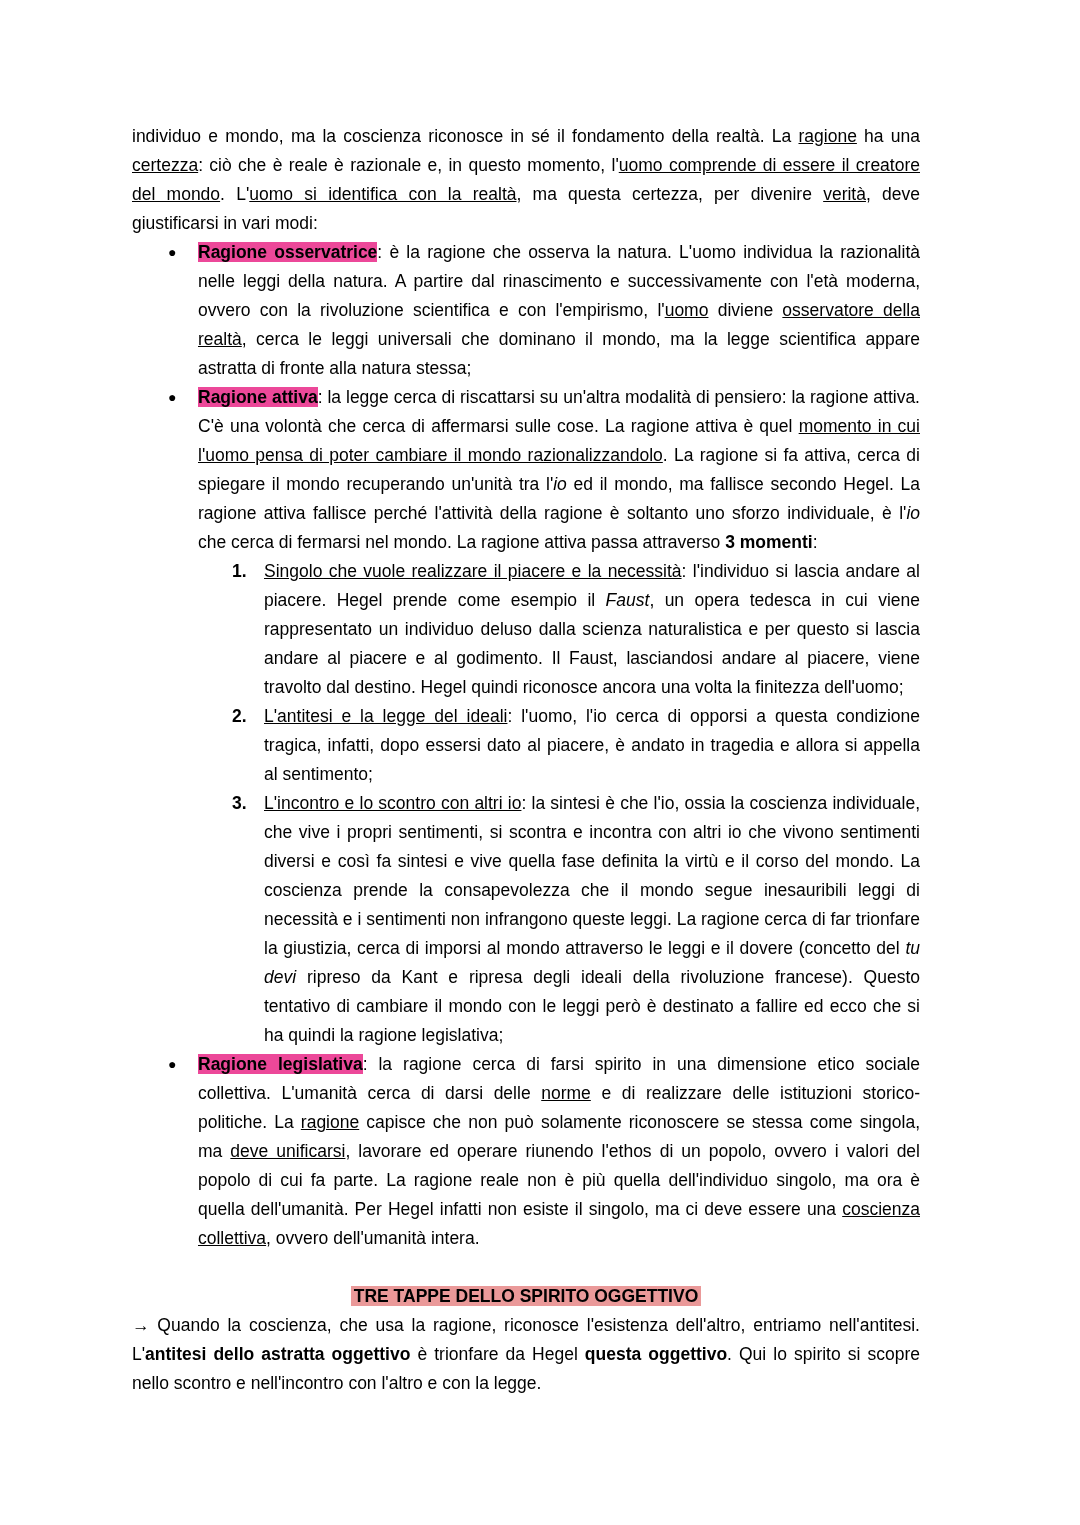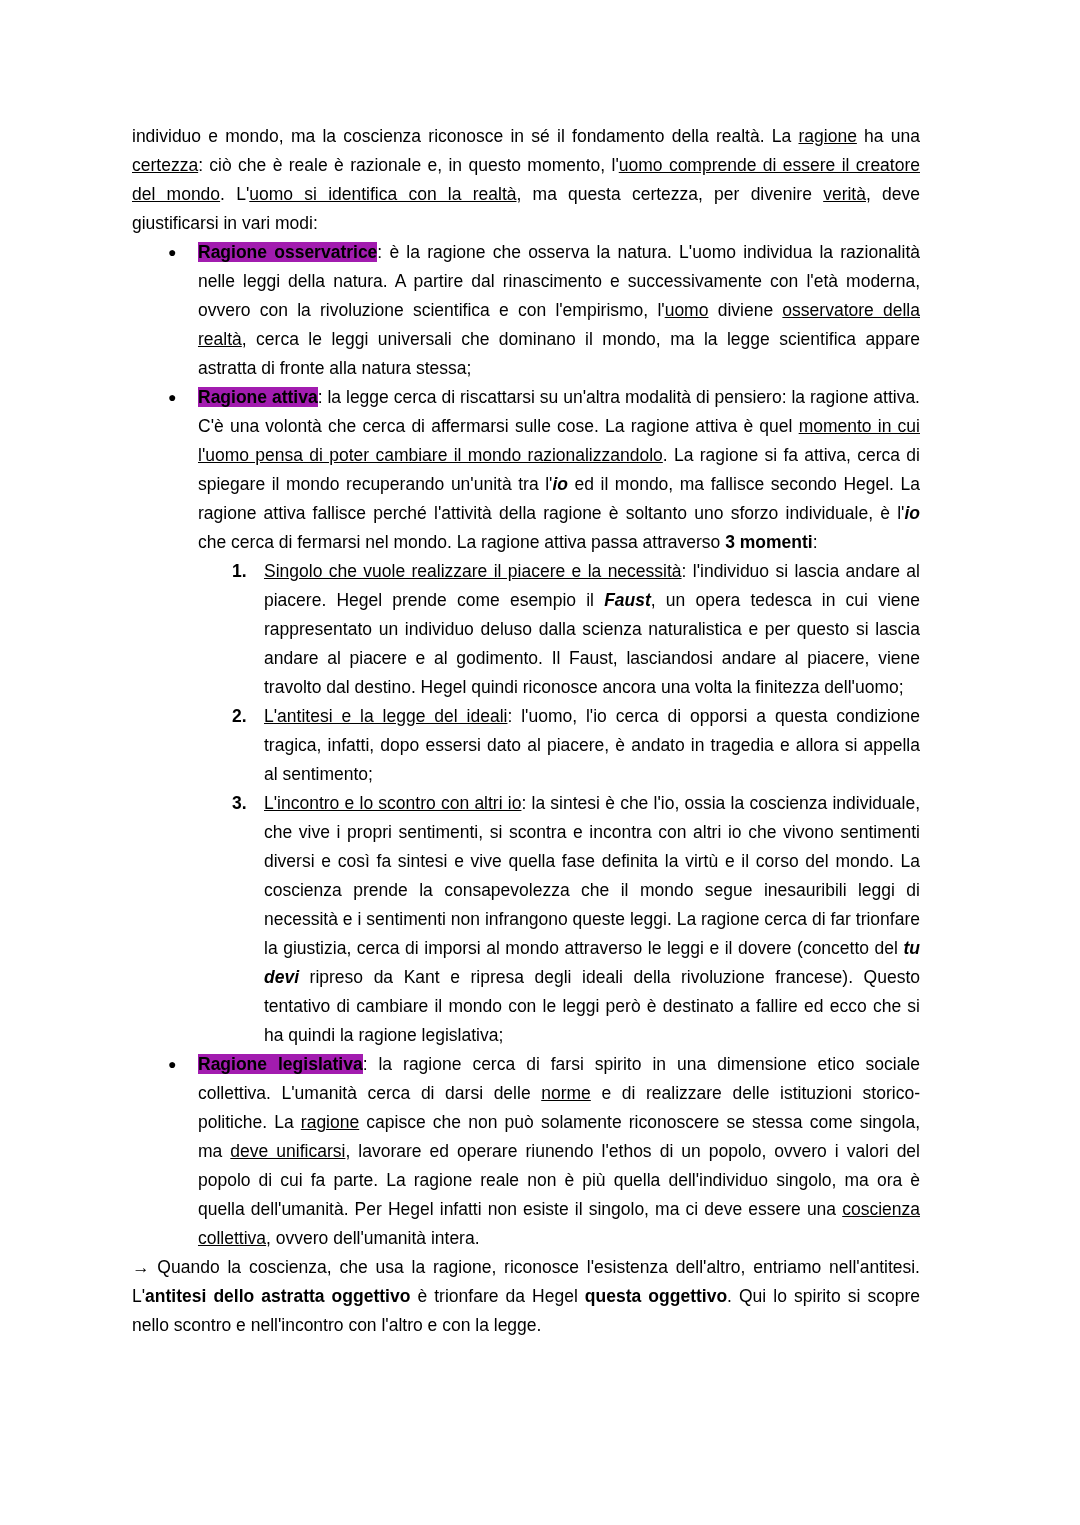--- a/index.html
+++ b/index.html
@@ -10,22 +10,22 @@
     padding: 122px 128px 60px 132px;
     background: #ffffff;
     font-family: "Liberation Sans", "DejaVu Sans", sans-serif;
     font-size: 17.5px;
     line-height: 29px;
     color: #000000;
   }
   .para { margin: 0; text-align: justify; }
   .b  { font-weight: 700; }
   .u  { text-decoration: underline; }
-  .i  { font-style: italic; font-weight: bold; }
-  .hl { background: #a21caf; }
+  .i  { font-style: italic; }
+  .hl { background: #ec4899; }
   ul.bullets { list-style: none; margin: 0; padding: 0; }
   ul.bullets > li { position: relative; padding-left: 66px; text-align: justify; }
   .bullet-marker {
     position: absolute; left: 36px; top: 0;
     font-size: 14px; line-height: 29px;
   }
   ol.moments { list-style: none; margin: 0; padding: 0; }
   ol.moments > li { position: relative; padding-left: 66px; text-align: justify; }
   .num { position: absolute; left: 34px; top: 0; font-weight: 700; }
   .heading {
@@ -71,16 +71,19 @@
       </ol>
     </li>
 
     <li>
       <span class="bullet-marker">●</span>
       <div class="para"><span class="b hl">Ragione legislativa</span><span>: la ragione cerca di farsi spirito in una dimensione etico sociale collettiva. L'umanità cerca di darsi delle </span><span class="u">norme</span><span> e di realizzare delle istituzioni storico-politiche. La </span><span class="u">ragione</span><span> capisce che non può solamente riconoscere se stessa come singola, ma </span><span class="u">deve unificarsi</span><span>, lavorare ed operare riunendo l'ethos di un popolo, ovvero i valori del popolo di cui fa parte. La ragione reale non è più quella dell'individuo singolo, ma ora è quella dell'umanità. Per Hegel infatti non esiste il singolo, ma ci deve essere una </span><span class="u">coscienza collettiva</span><span>, ovvero dell'umanità intera.</span></div>
     </li>
 
   </ul>
 
+  <h2 class="heading">
+    <span class="hl2">TRE TAPPE DELLO SPIRITO OGGETTIVO</span>
+  </h2>
 
   <p class="para"><span>→ Quando la coscienza, che usa la ragione, riconosce l'esistenza dell'altro, entriamo nell'antitesi. L'</span><span class="b">antitesi dello astratta oggettivo</span><span> è trionfare da Hegel </span><span class="b">questa oggettivo</span><span>. Qui lo spirito si scopre nello scontro e nell'incontro con l'altro e con la legge.</span></p>
 
 </div>
 
 </body></html>

